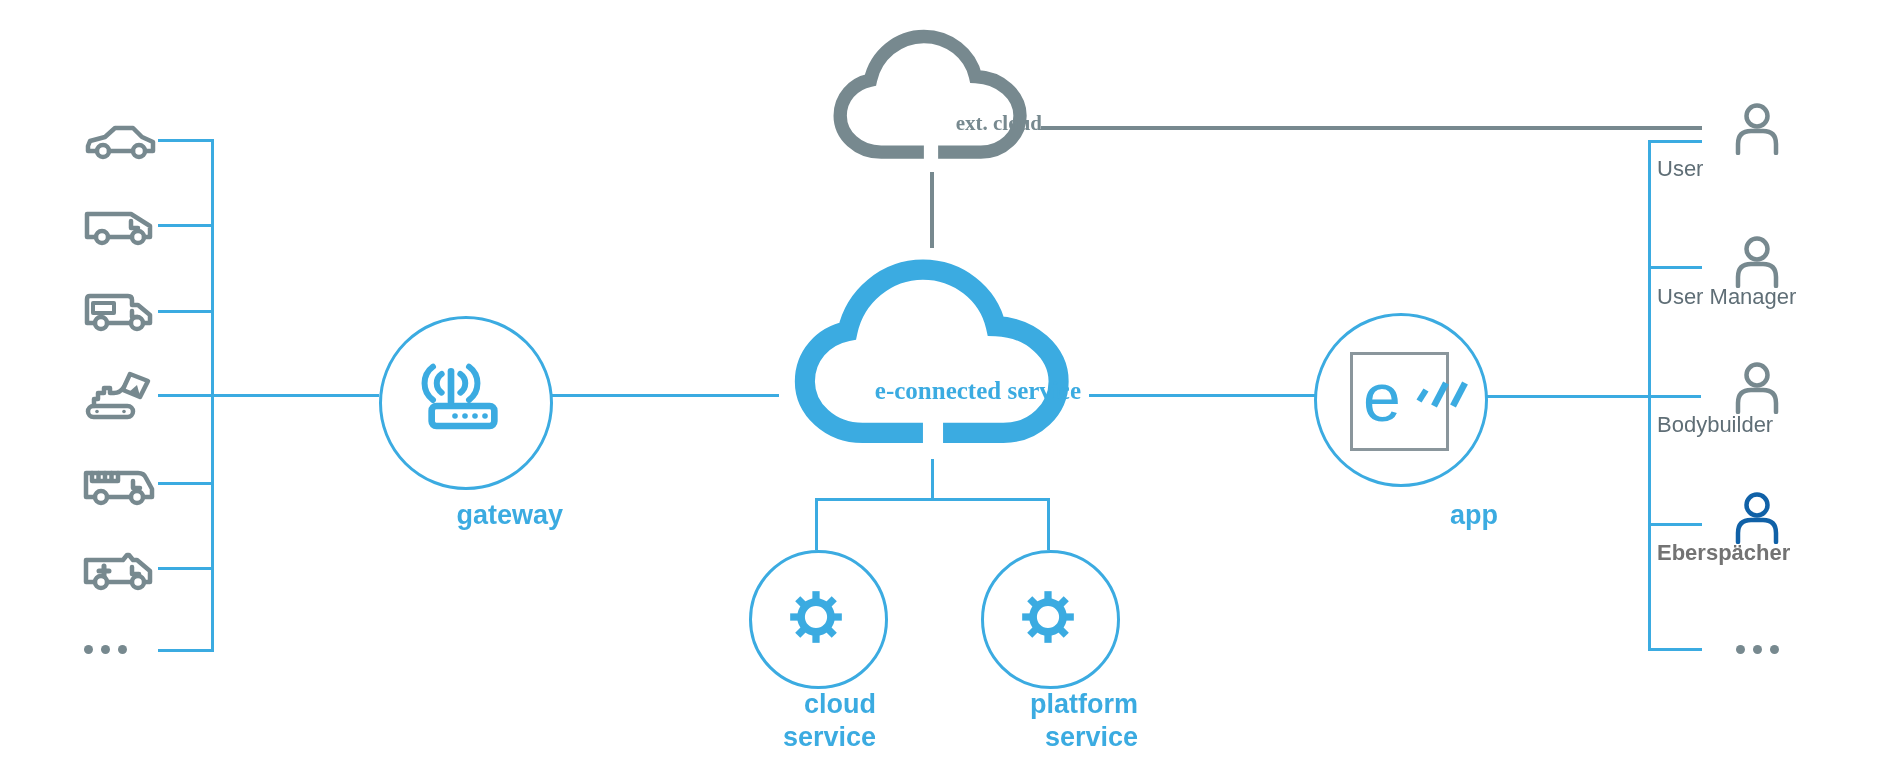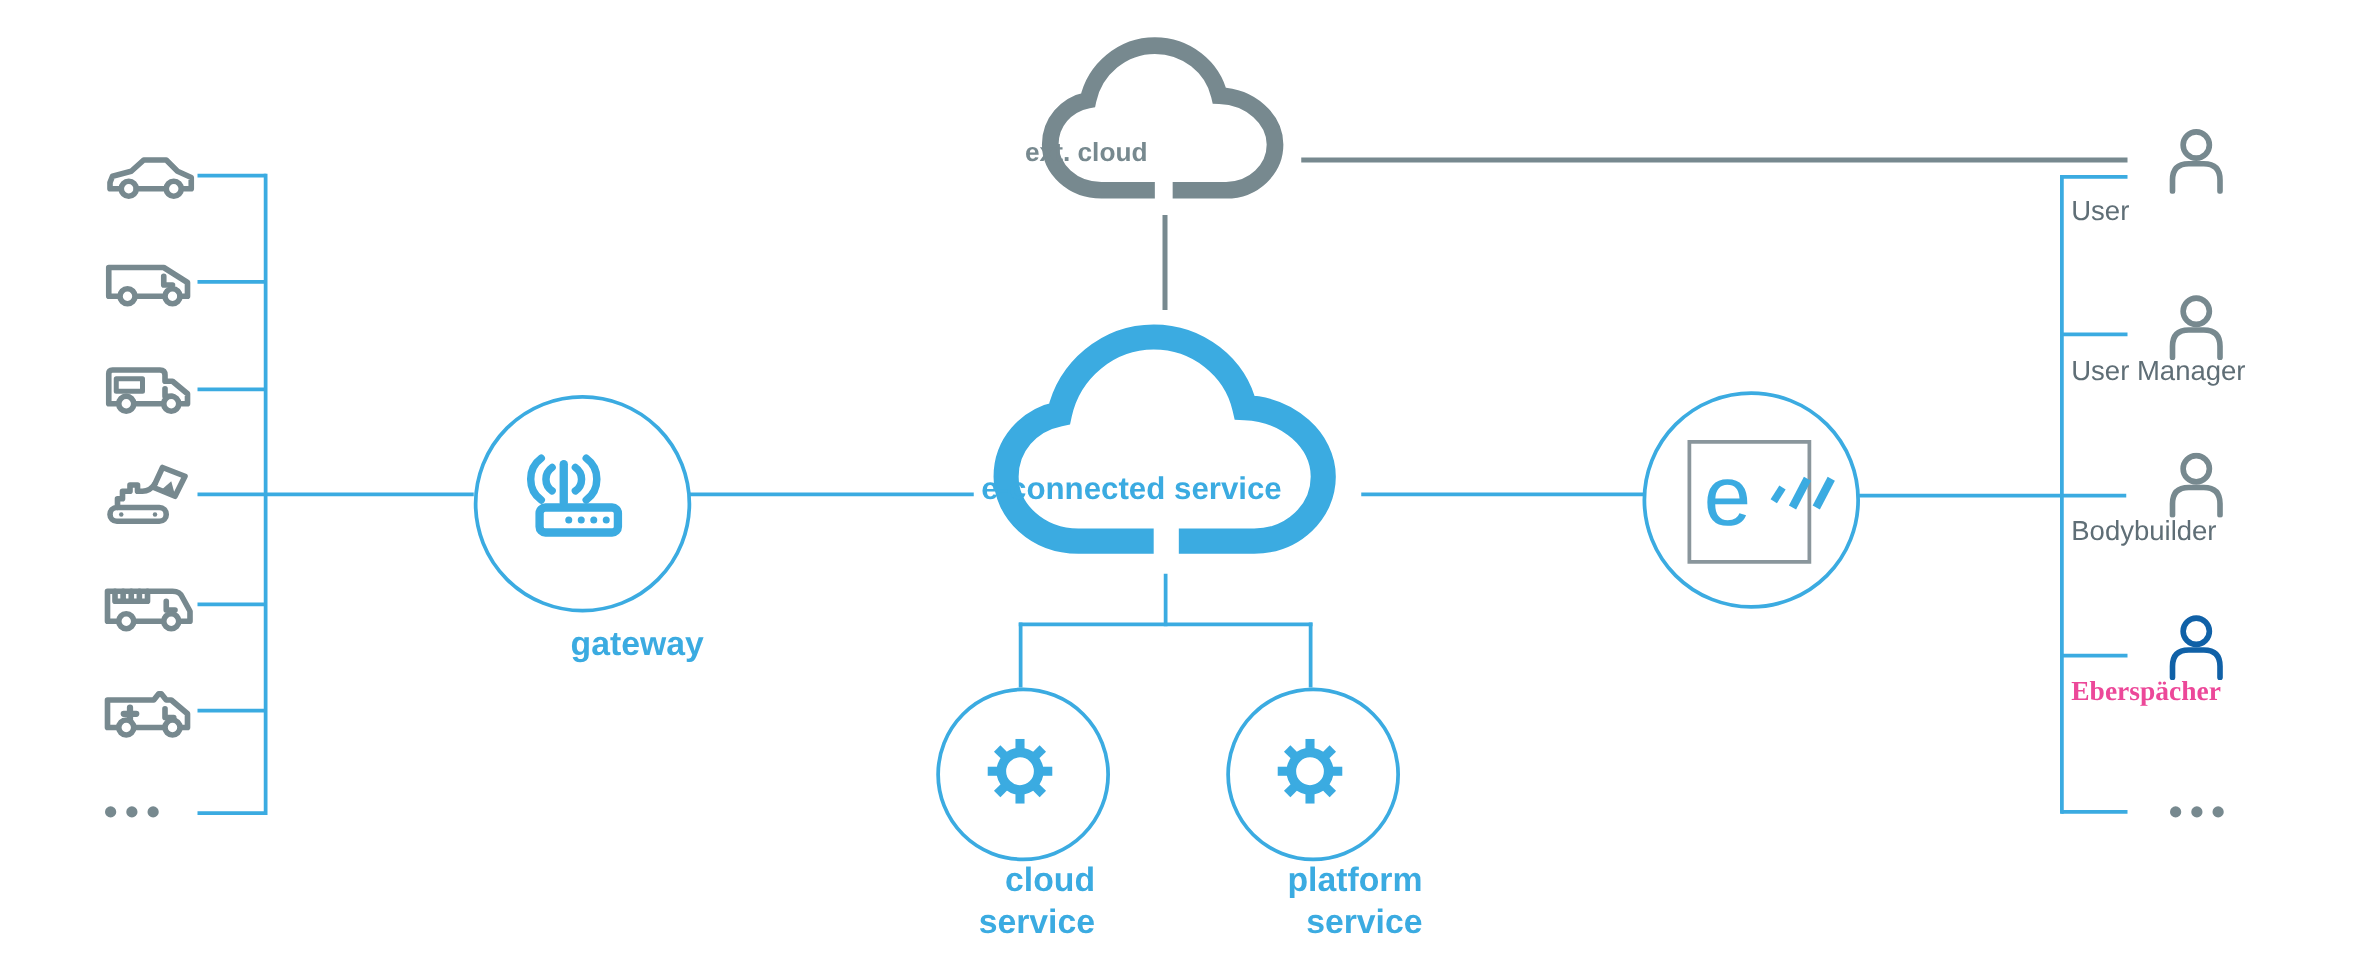--- a/index.html
+++ b/index.html
@@ -14,36 +14,36 @@
   .hline.grayl{height:4px;}
   .vline.grayl{width:4px;}
 
   .circle{position:absolute;border:3px solid #3babe1;border-radius:50%;background:#fff;}
   .circle.gateway{left:379px;top:316px;width:168px;height:168px;}
   .circle.app{left:1314px;top:313px;width:168px;height:168px;}
   .circle.svc1{left:749px;top:550px;width:133px;height:133px;}
   .circle.svc2{left:981px;top:550px;width:133px;height:133px;}
 
   .cloud-svg{position:absolute;}
-  .cloud-label{position:absolute;text-align:left;font-weight:bold;}
+  .cloud-label{position:absolute;text-align:right;font-weight:bold;font-family:Liberation Serif, serif;}
   .lbl-ext{left:820px;top:111px;width:222px;font-size:21px;color:#77898f;}
   .lbl-platform{left:785px;top:377px;width:296px;font-size:25px;color:#3babe1;}
 
   .node-label{position:absolute;text-align:right;font-weight:bold;color:#3babe1;font-size:27px;line-height:33px;}
   .lbl-gateway{left:363px;top:499px;width:200px;}
   .lbl-app{left:1298px;top:499px;width:200px;}
   .lbl-svc1{left:756px;top:688px;width:120px;}
   .lbl-svc2{left:958px;top:688px;width:180px;}
 
   .vehicle{position:absolute;left:82px;width:76px;height:52px;}
   .veh svg,.vehicle svg{display:block;}
 
   .user-icon{position:absolute;left:1733px;width:48px;height:52px;}
   .user-label{position:absolute;left:1657px;width:200px;text-align:left;font-size:22px;color:#5f6e76;}
-  .user-label.hl{color:#ec4899;font-weight:bold;font-family:Liberation Serif, serif;}
+  .user-label.hl{color:#737373;font-weight:bold;}
 
   .dots{position:absolute;display:flex;gap:8px;}
   .dot{width:9px;height:9px;border-radius:50%;background:#77898f;}
 
   .e-square{position:absolute;left:1350px;top:352px;width:93px;height:93px;border:3px solid #8a969c;background:transparent;}
   .e-letter{position:absolute;left:1352px;top:352px;width:60px;height:93px;font-size:68px;line-height:90px;text-align:center;color:#3babe1;}
   .icon-svg{position:absolute;}
 </style>
 </head>
 <body>
@@ -111,20 +111,21 @@
   <div class="circle app"></div>
   <div class="e-square"></div>
   <div class="e-letter">e</div>
   <svg class="icon-svg" style="left:1414px;top:374px" width="60" height="44" viewBox="0 0 60 44">
     <g stroke="#3babe1" fill="none">
       <line x1="5" y1="27" x2="12" y2="16" stroke-width="6"></line>
       <line x1="20" y1="32" x2="32" y2="9" stroke-width="6.5"></line>
       <line x1="39" y1="32" x2="51" y2="9" stroke-width="6.5"></line>
     </g>
   </svg>
+  <div class="node-label lbl-app">app</div>
 
   <div class="circle svc1"></div>
   <svg class="icon-svg" style="left:787px;top:588px" width="58" height="58" viewBox="0 0 64 64">
     <circle cx="32" cy="32" r="16.5" fill="none" stroke="#3babe1" stroke-width="8.5"></circle>
     <g fill="#3babe1">
       <rect x="28" y="3.5" width="8" height="9" transform="rotate(0,32,32)"></rect>
       <rect x="28" y="3.5" width="8" height="9" transform="rotate(45,32,32)"></rect>
       <rect x="28" y="3.5" width="8" height="9" transform="rotate(90,32,32)"></rect>
       <rect x="28" y="3.5" width="8" height="9" transform="rotate(135,32,32)"></rect>
       <rect x="28" y="3.5" width="8" height="9" transform="rotate(180,32,32)"></rect>

